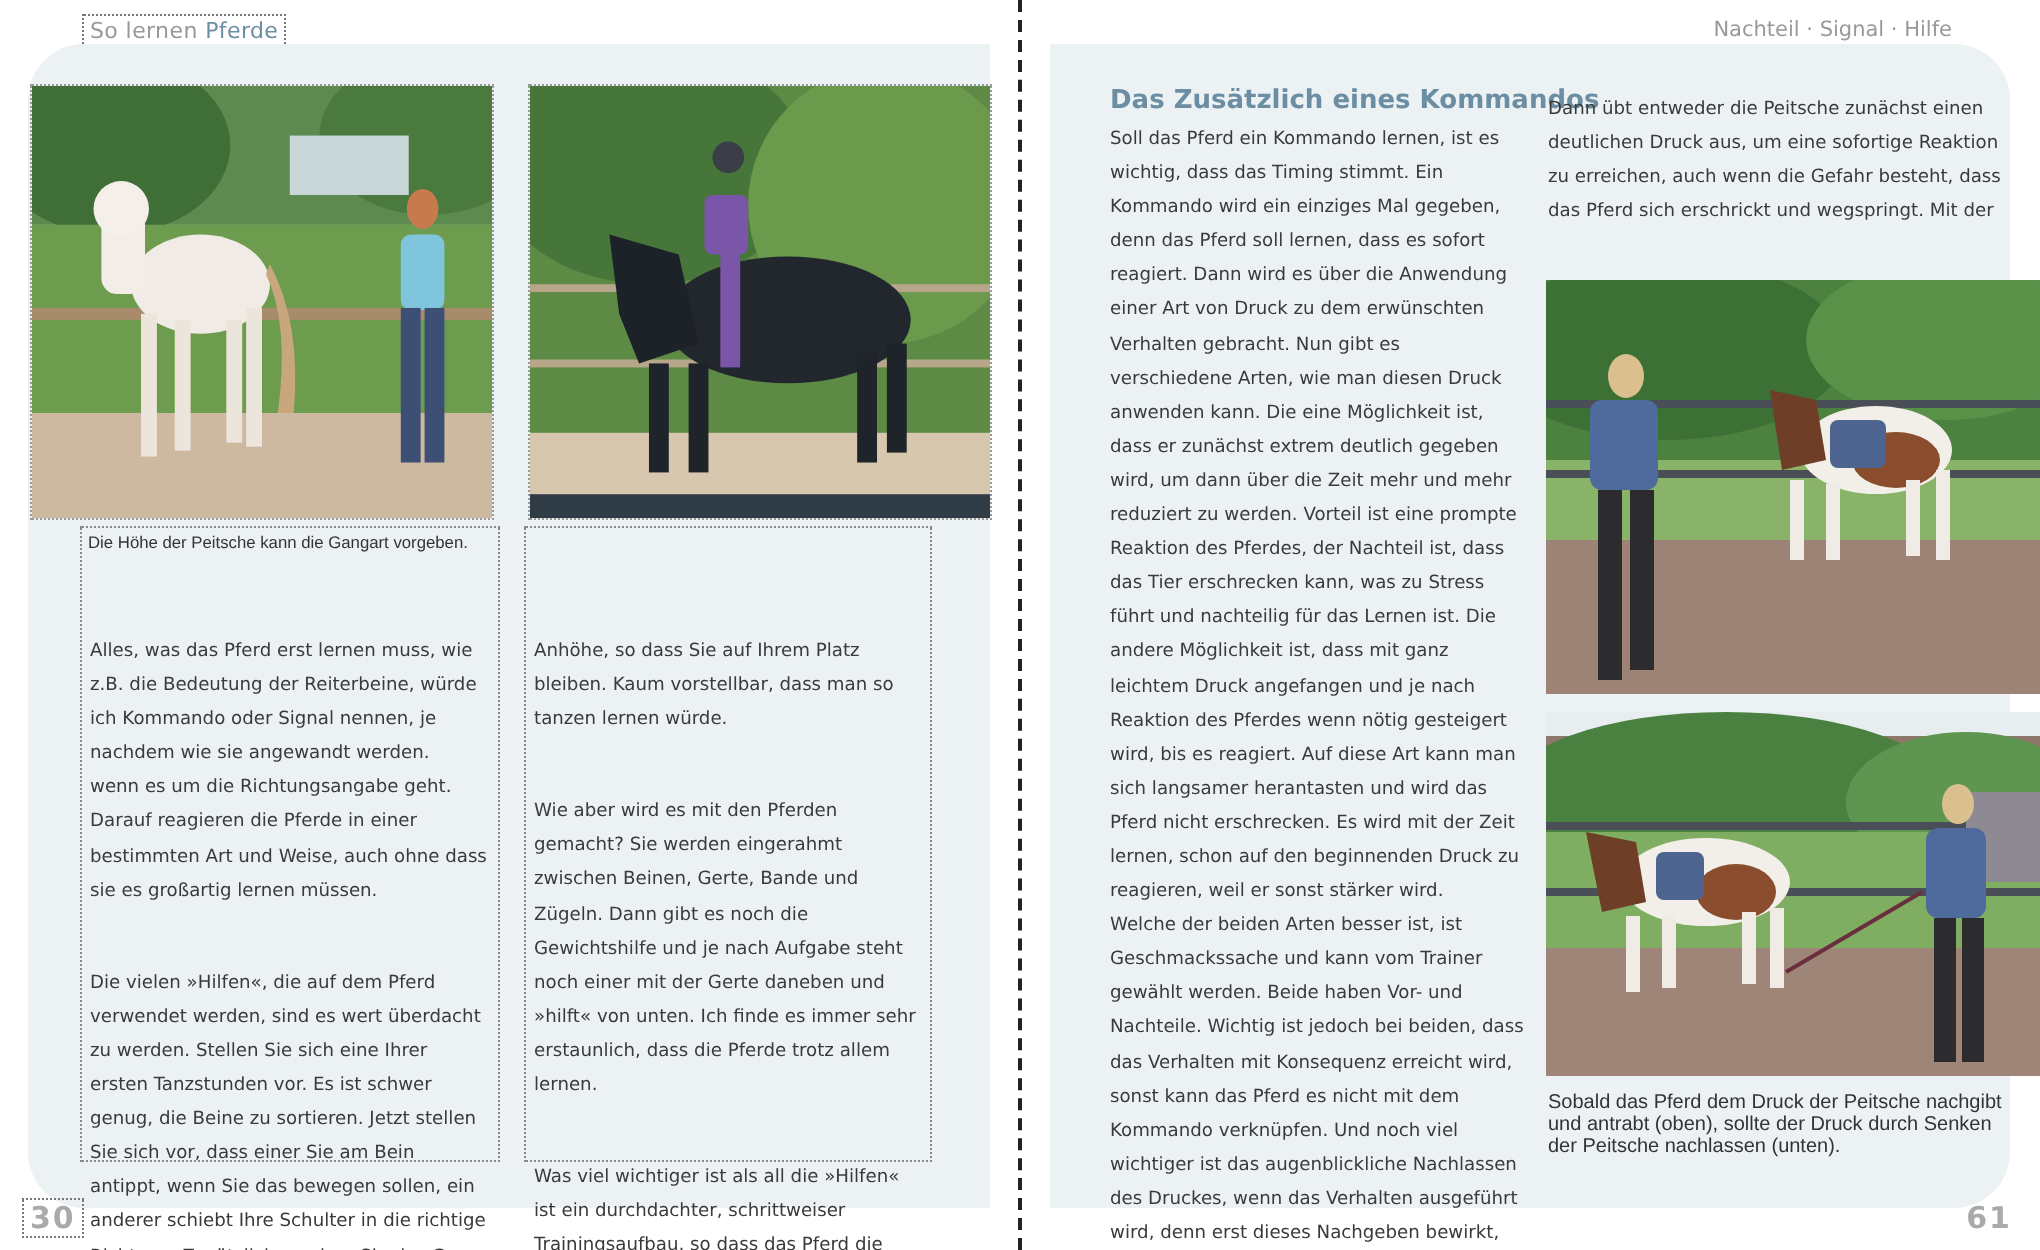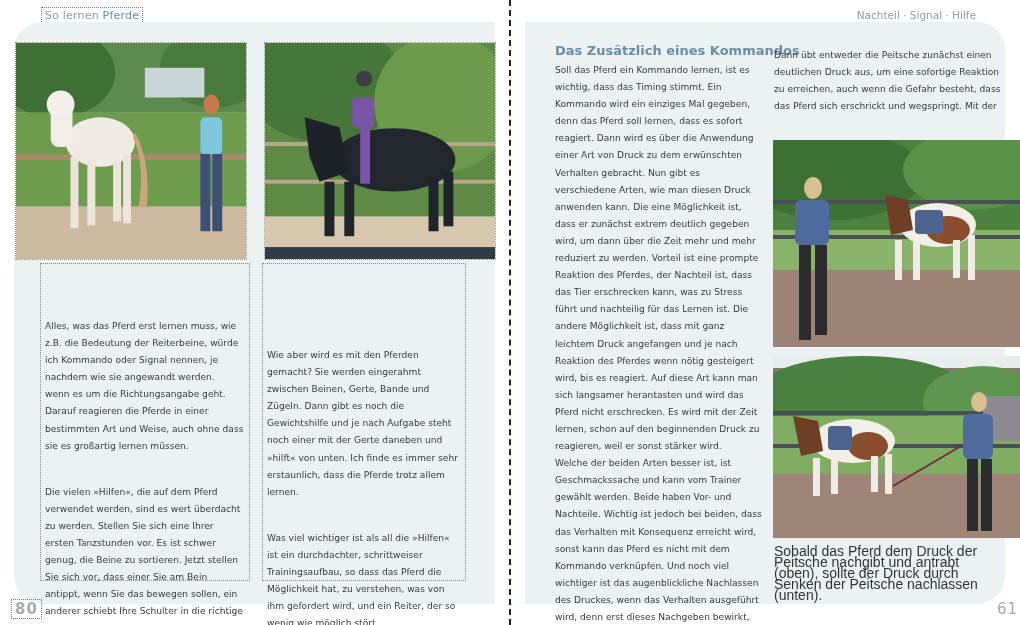--- a/index.html
+++ b/index.html
@@ -14,36 +14,36 @@
 
     .panel { position: absolute; background: #ecf1f4; }
     .panel-left { left: 14px; top: 22px; width: 481px; height: 582px; border-radius: 28px 0 0 28px; }
     .panel-right { left: 15px; top: 22px; width: 480px; height: 582px; border-radius: 0 28px 28px 0; }
 
     .running-head-left { position: absolute; left: 41px; top: 7px; padding: 1px 3px; border: 1px dotted #777; font-size: 11px; color: #999; letter-spacing: 0.2px; }
     .running-head-left .accent { color: #6d8fa3; }
     .running-head-right { position: absolute; right: 44px; top: 9px; font-size: 10.5px; color: #999; }
 
     .page-num-left { position: absolute; left: 11px; top: 599px; padding: 0 3px; border: 1px dotted #777; font-size: 15px; font-weight: bold; color: #aaa; letter-spacing: 1px; }
-    .page-num-right { position: absolute; right: 2px; top: 600px; font-size: 15px; font-weight: normal; color: #aaa; letter-spacing: 1px; }
+    .page-num-right { position: absolute; right: 14px; top: 600px; font-size: 15px; font-weight: bold; color: #aaa; letter-spacing: 1px; }
 
     .photo { position: absolute; overflow: hidden; border: 1px dotted #999; }
     .photo svg { display: block; width: 100%; height: 100%; }
 
     .caption-box { position: absolute; border: 1px dotted #888; font-family: "Liberation Sans", sans-serif; font-size: 8.4px; line-height: 11px; color: #333; padding: 3px 4px; }
 
     .textcol { position: absolute; border: 1px dotted #888; font-family: "DejaVu Sans", sans-serif; font-size: 9.1px; line-height: 17.1px; color: #3a3a3a; padding: 0 4px; }
     .textcol p { margin: 0; }
     .textcol p.gap { margin-top: 29px; }
 
     .rtext { position: absolute; font-family: "DejaVu Sans", sans-serif; font-size: 9.1px; line-height: 17.1px; color: #3a3a3a; }
     .rtext p { margin: 0; }
 
     .heading { position: absolute; left: 555px; top: 43px; font-family: "DejaVu Sans", sans-serif; font-weight: bold; font-size: 13px; color: #6b8ea3; }
-    .caption-right { position: absolute; left: 774px; top: 546px; width: 230px; font-family: "Liberation Sans", sans-serif; font-size: 14px; line-height: 11px; color: #333; }
+    .caption-right { position: absolute; left: 774px; top: 546px; width: 230px; font-family: "Liberation Sans", sans-serif; font-size: 10px; line-height: 11px; color: #333; }
   </style>
 </head>
 <body>
 
 <div class="page page-left">
   <div class="running-head-left"><span>So lernen </span><span class="accent">Pferde</span></div>
 
   <div class="panel panel-left"></div>
 
   <div class="photo" style="left:15px; top:42px; width:232px; height:218px;">
@@ -92,33 +92,35 @@
 
       <rect x="88" y="55" width="22" height="30" rx="4" fill="#7a55a8"></rect>
       <ellipse cx="100" cy="36" rx="8" ry="8" fill="#3b3e46"></ellipse>
       <rect x="96" y="82" width="10" height="60" fill="#7a55a8"></rect>
     </svg>
   </div>
 
   <div class="caption-box" style="left:40px; top:263px; width:210px; height:318px;"></div>
   <div class="caption-box" style="left:262px; top:263px; width:204px; height:318px;"></div>
 
+  <div class="caption-box" style="left:40px; top:263px; width:210px; border:none;">Die Höhe der Peitsche kann die Gangart vorgeben.</div>
 
   <div class="textcol" style="left:41px; top:318px; width:208px; border:none;">
     <p>Alles, was das Pferd erst lernen muss, wie z.B. die Bedeutung der Reiterbeine, würde ich Kommando oder Signal nennen, je nachdem wie sie angewandt werden.</p>
     <p>wenn es um die Richtungsangabe geht. Darauf reagieren die Pferde in einer bestimmten Art und Weise, auch ohne dass sie es großartig lernen müssen.</p>
     <p class="gap">Die vielen »Hilfen«, die auf dem Pferd verwendet werden, sind es wert überdacht zu werden. Stellen Sie sich eine Ihrer ersten Tanzstunden vor. Es ist schwer genug, die Beine zu sortieren. Jetzt stellen Sie sich vor, dass einer Sie am Bein antippt, wenn Sie das bewegen sollen, ein anderer schiebt Ihre Schulter in die richtige Richtung. Zusätzlich machen Sie das Ganze auf einer leichten</p>
   </div>
 
   <div class="textcol" style="left:263px; top:318px; width:203px; border:none;">
+    <p>Anhöhe, so dass Sie auf Ihrem Platz bleiben. Kaum vorstellbar, dass man so tanzen lernen würde.</p>
     <p class="gap">Wie aber wird es mit den Pferden gemacht? Sie werden eingerahmt zwischen Beinen, Gerte, Bande und Zügeln. Dann gibt es noch die Gewichtshilfe und je nach Aufgabe steht noch einer mit der Gerte daneben und »hilft« von unten. Ich finde es immer sehr erstaunlich, dass die Pferde trotz allem lernen.</p>
     <p class="gap">Was viel wichtiger ist als all die »Hilfen« ist ein durchdachter, schrittweiser Trainingsaufbau, so dass das Pferd die Möglichkeit hat, zu verstehen, was von ihm gefordert wird, und ein Reiter, der so wenig wie möglich stört.</p>
   </div>
 
-  <div class="page-num-left">80</div>
+  <div class="page-num-left">30</div>
 </div>
 
 <div class="spine"></div>
 
 <div class="page page-right">
   <div class="running-head-right">Nachteil · Signal · Hilfe</div>
   <div class="panel panel-right"></div>
   <div class="page-num-right">61</div>
 </div>
 

